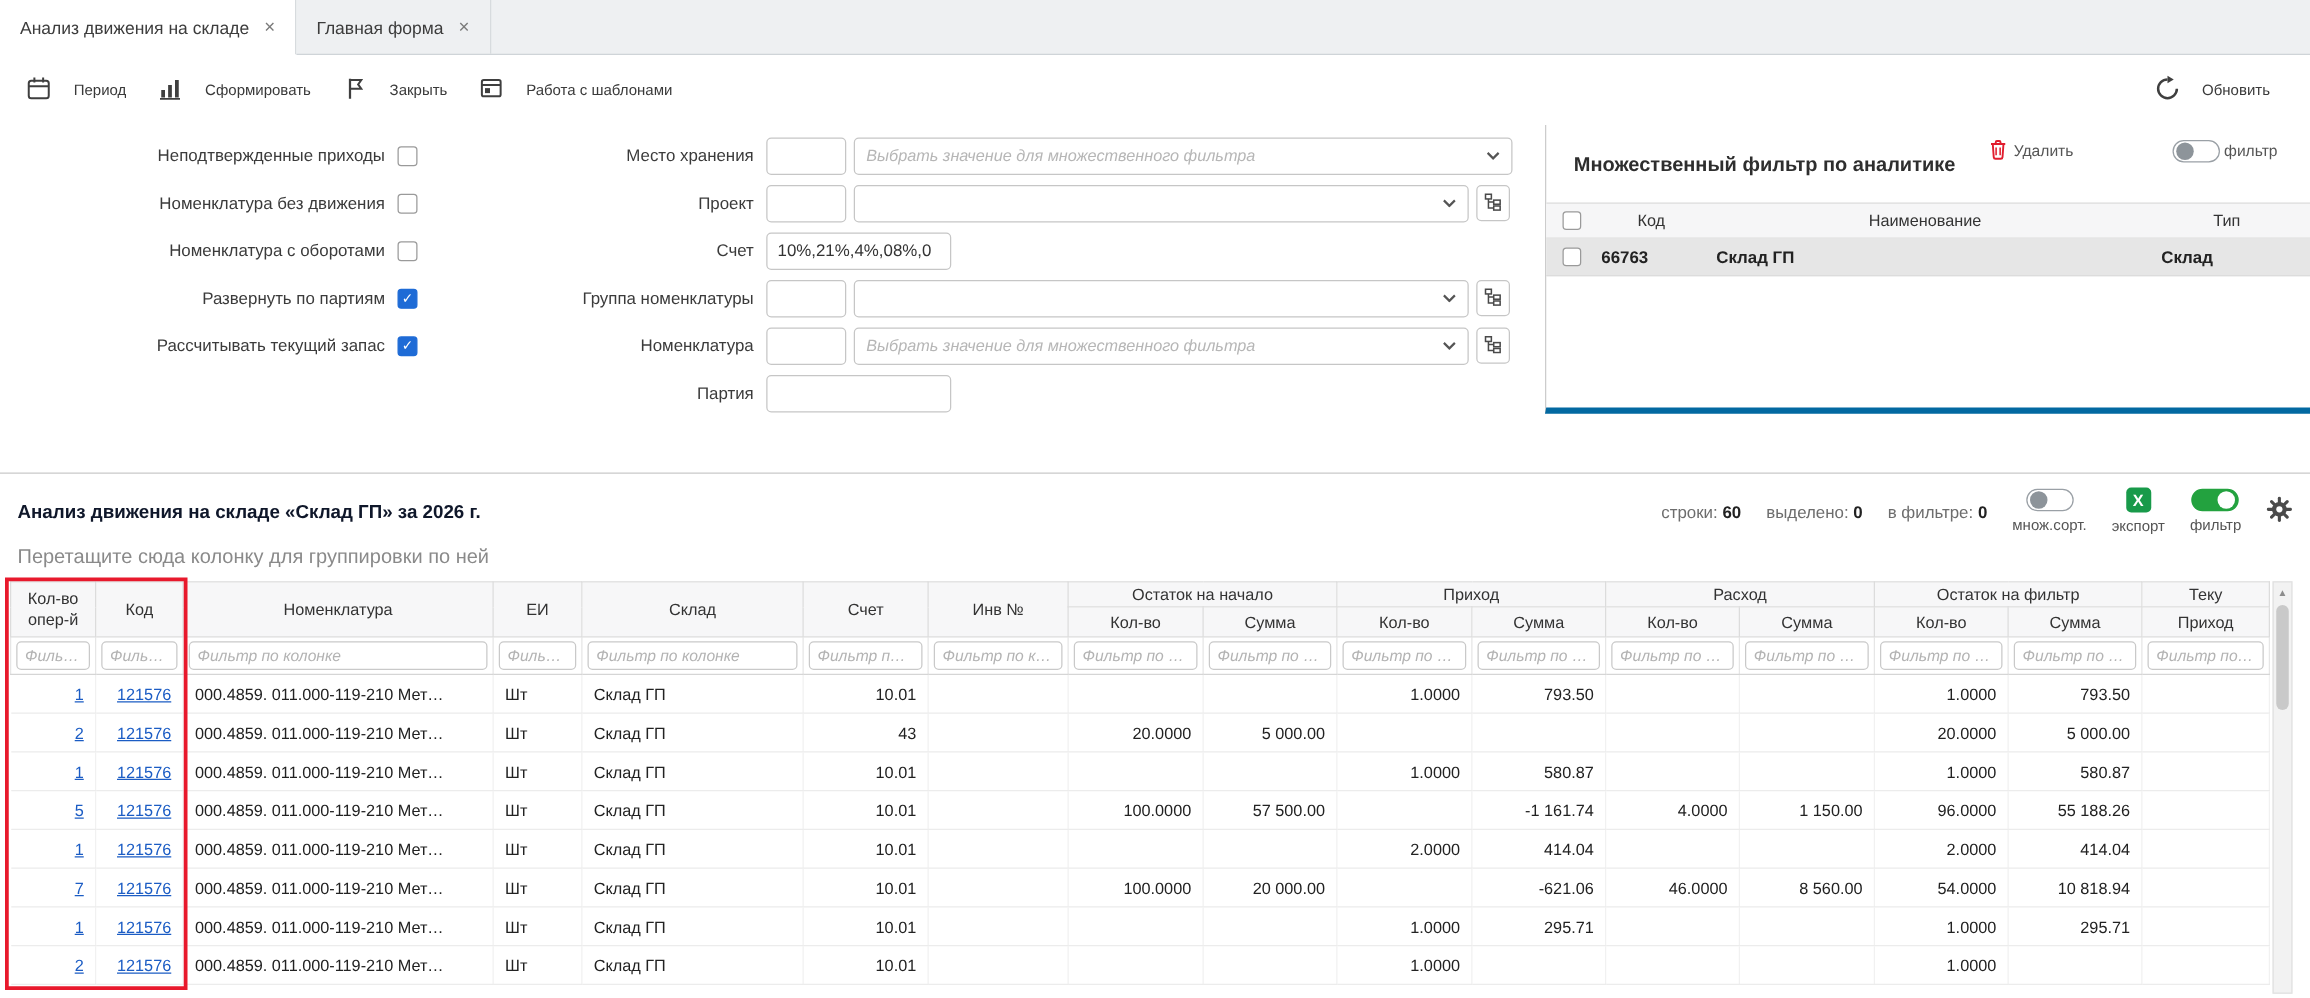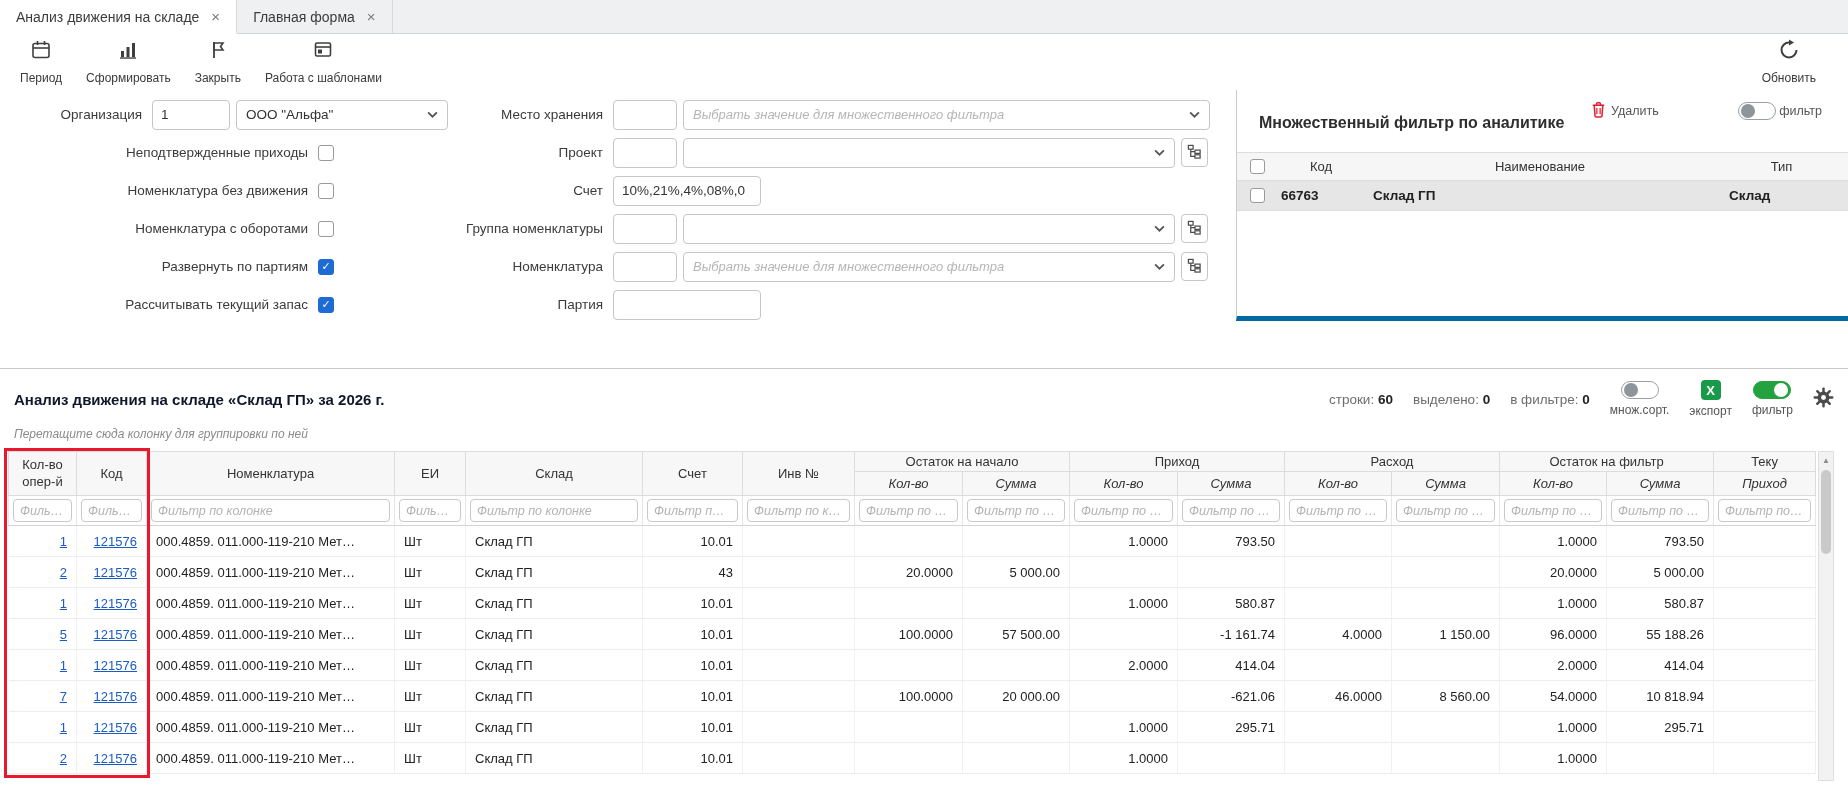--- a/index.html
+++ b/index.html
@@ -3,28 +3,28 @@
 <meta charset="utf-8">
 <style>
   * { box-sizing: border-box; }
   html,body { margin:0; padding:0; }
   body {
     width:1848px; height:798px; overflow:hidden; position:relative;
     background:#fff; color:#333;
     font-family:"Liberation Sans","DejaVu Sans",sans-serif; font-size:14px;
   }
   
-  .tabbar { height:34px; background:#eef0f2; border-bottom:1px solid #cfd4d8; display:flex;text-align:right; }
+  .tabbar { height:44px; background:#eef0f2; border-bottom:1px solid #cfd4d8; display:flex;text-align:right; }
   .tab { display:flex; align-items:center; gap:12px; padding:0 16px; font-size:14px; color:#3c3c3c;
          border-right:1px solid #d7dbde; cursor:pointer; }
   .tab.active { background:#fff; margin-bottom:-1px; border-bottom:1px solid #fff; }
   .tab-close { color:#7a7a7a; font-size:15px; line-height:1; }
   
   .toolbar { height:56px; display:flex; align-items:center; padding:0 8px; background:#fff; position:relative; }
-  .tbtn { display:flex; flex-direction:column; align-items:center; justify-content:center; gap:7px;
+  .tbtn { display:flex; flex-direction:row; align-items:center; justify-content:center; gap:17px;
           padding:4px 12px; cursor:pointer; border-radius:4px; }
   .tbtn .tlabel { font-size:12px; color:#3a3a3a; white-space:nowrap; }
   .tbtn.refresh { position:absolute; right:20px; }
   
   .filter-area { position:relative; height:278px; background:#fff; }
   .fa-left { position:absolute; left:0; top:8px; }
   .fa-mid  { position:absolute; left:460px; top:8px; }
   .frow { display:flex; align-items:center; height:33px; margin-bottom:5px; }
   .flabel { font-size:13.5px; color:#3b3b3b; text-align:right; padding-right:10px; white-space:nowrap; }
   .lw1 { width:152px; } .lw2 { width:318px;padding-left:46px; } .lw3 { width:153px; }
@@ -73,31 +73,31 @@
   .report { border-top:1px solid #c9c9c9; position:relative; background:#fff; }
   .rep-head { display:flex; align-items:center; padding:16px 14px 0 14px; height:44px; }
   .rep-title { font-size:15px; font-weight:700; color:#0f172a; white-space:nowrap; }
   .rep-right { margin-left:auto; display:flex; align-items:center; gap:20px; }
   .stat { font-size:13.5px; color:#6d6d6d; white-space:nowrap; }
   .stat b { color:#222; }
   .tglblock { display:flex; flex-direction:column; align-items:center; gap:4px; font-size:12px; color:#555; cursor:pointer; }
   .excel { width:20px; height:20px; background:#189a4a; color:#fff; border-radius:4px; font-weight:700;
            font-size:13px; display:flex; align-items:center; justify-content:center; }
   .gearbtn { display:flex; align-items:center; cursor:pointer; }
-  .hint { font-style:italic; color:#8a8a8a; font-size:12px; padding:14px 14px 0 14px; }
+  .hint { color:#8a8a8a; font-size:16px; padding:14px 14px 0 14px; }
   
   .gridwrap { position:relative; margin:10px 0 0 8px; }
   table.grid { border-collapse:collapse; table-layout:fixed; width:1807px; font-size:13px; }
   .grid th, .grid td { overflow:hidden; white-space:nowrap; }
   .ghead th, .shead th { background:#f7f7f8; border:1px solid #dcdcdc; font-weight:400; color:#333;
                          padding:2px 4px; text-align:center; }
   .ghead th.span2 { vertical-align:middle; }
   .ghead th.wrap { white-space:normal; line-height:1.25; }
   .ghead th { height:20px; }
-  .shead th { height:24px;font-style:italic; }
+  .shead th { height:24px; }
   .fhead th { background:#fff; border-left:1px solid #e6e6e6; border-right:1px solid #e6e6e6;
               border-bottom:1px solid #d5d5d5; padding:3px 4px; }
   .fhead input { width:100%; height:23px; border:1px solid #c9c9c9; border-radius:4px; padding:0 6px;
                  font-size:12.5px; font-family:inherit; outline:none; text-overflow:ellipsis; }
   .fhead input::placeholder { color:#b3b3b3; font-style:italic; }
   .grid tbody td { height:31px; padding:0 9px; border-bottom:1px solid #ececec; border-right:1px solid #f1f1f1; color:#222; }
   td.c-num { text-align:right; }
   td.c-txt { text-align:left; }
   a.cell-link { color:#1b5cc4; text-decoration:underline; cursor:pointer; }
   .redbox { position:absolute; left:-4px; top:-3px; width:146px; height:330px;
@@ -170,32 +170,20 @@
           <polygon points="11,0.5 16,3.5 11,6.5" fill="#3f3f3f"></polygon>
         </svg>
     </span>
     <span class="tlabel">Обновить</span>
   </div>
 </div>
 
 <div class="filter-area">
 
   <div class="fa-left">
-    <div class="frow">
-      <span class="flabel lw1">Организация</span>
-      <input class="input org-code" value="1" style="">
-      <div class="combo org-name" style="margin-left:6px">
-        <span class="val">ООО "Альфа"</span>
-        <span class="chev">
-            <svg width="11" height="7" viewBox="0 0 10 6">
-              <polyline points="1,1 5,5 9,1" fill="none" stroke="#555" stroke-width="1.6"></polyline>
-            </svg>
-          </span>
-      </div>
-    </div>
     <div class="frow">
       <span class="flabel lw2">Неподтвержденные приходы</span>
       <span class="checkbox"></span>
     </div>
     <div class="frow">
       <span class="flabel lw2">Номенклатура без движения</span>
       <span class="checkbox"></span>
     </div>
     <div class="frow">
       <span class="flabel lw2">Номенклатура с оборотами</span>

